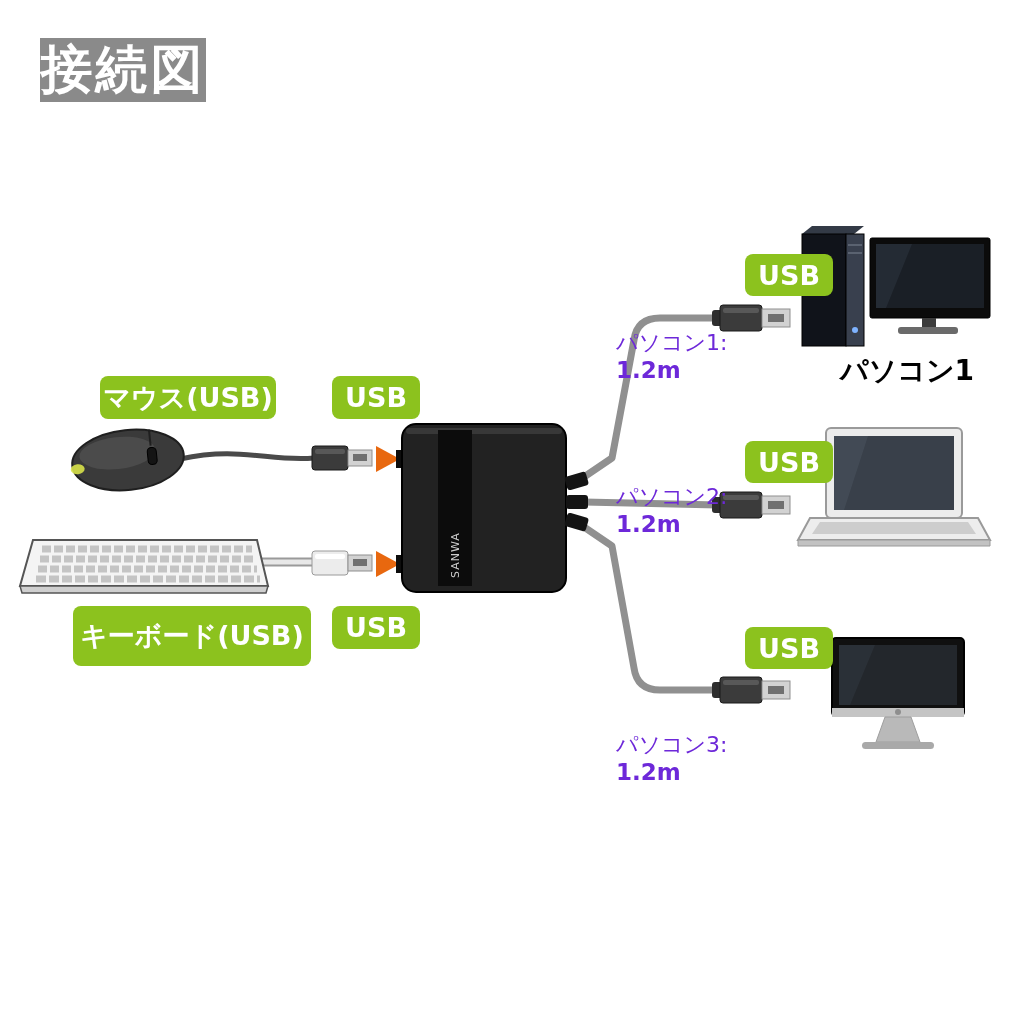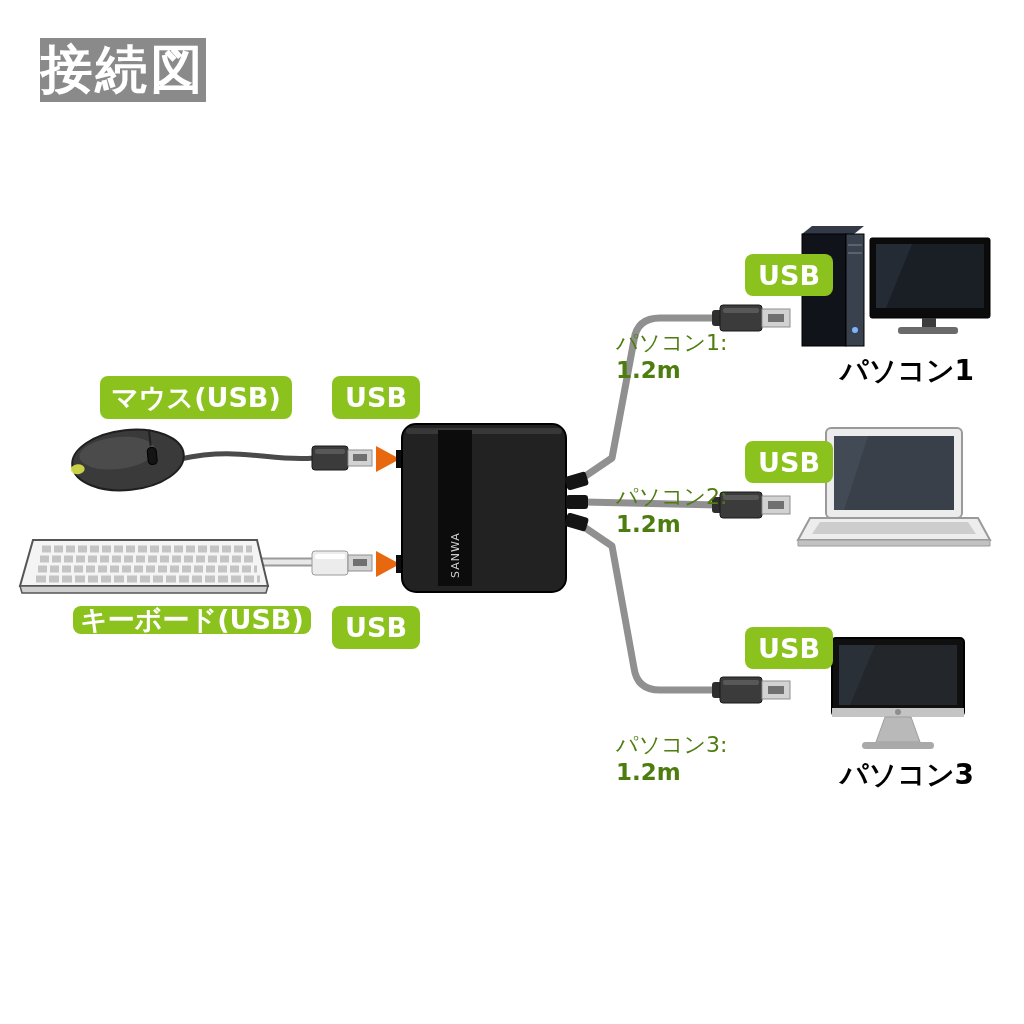--- a/index.html
+++ b/index.html
@@ -7,29 +7,29 @@
          font-family:"DejaVu Sans","Liberation Sans",sans-serif;}
   svg.layer{position:absolute;left:0;top:0;}
 
   .title-box{position:absolute;left:40px;top:38px;width:166px;height:64px;
              background:#8A8A8A;color:#fff;display:flex;align-items:center;justify-content:center;
              font-size:52px;font-weight:bold;letter-spacing:3px;}
 
   .badge{position:absolute;display:flex;align-items:center;justify-content:center;
          background:#8CC21E;color:#fff;font-weight:bold;font-size:27px;border-radius:8px;margin-left:48px;}
 
-  .badge.mouse-label   {left:52px;  top:376px; width:192px; height:43px;}
+  .badge.mouse-label   {left:52px;  top:376px; width:176px; height:43px;}
   .badge.mouse-usb     {left:284px; top:376px; width:88px;  height:43px;}
-  .badge.keyboard-label{left:25px;  top:606px; width:238px; height:28px;}
+  .badge.keyboard-label{left:25px;  top:606px; width:238px; height:60px;}
   .badge.keyboard-usb  {left:284px; top:606px; width:88px;  height:43px;}
   .badge.pc1-usb       {left:697px; top:254px; width:88px;  height:42px;}
   .badge.pc2-usb       {left:697px; top:441px; width:88px;  height:42px;}
   .badge.pc3-usb       {left:697px; top:627px; width:88px;  height:42px;}
 
-  .cable-info{position:absolute;left:616px;color:#4d7c0f;line-height:1.15;}
+  .cable-info{position:absolute;left:616px;color:#6d28d9;line-height:1.15;}
   .cable-info .lbl{font-size:22px;}
   .cable-info .size{margin-top:2px;}
   .cable-info .len{font-size:23px;font-weight:bold;}
   .cable-info .unit{font-size:23px;font-weight:bold;}
   .cable-info.c1{top:330px;}
   .cable-info.c2{top:484px;}
   .cable-info.c3{top:732px;}
 
   .pc-name{position:absolute;width:190px;text-align:center;font-size:28px;font-weight:bold;color:#000;}
   .pc-name.n1{left:812px;top:352px;}
@@ -187,15 +187,14 @@
   <div class="cable-info c2">
     <div class="lbl">パソコン2:</div>
     <div class="size"><span class="len">1.2</span><span class="unit">m</span></div>
   </div>
   <div class="cable-info c3">
     <div class="lbl">パソコン3:</div>
     <div class="size"><span class="len">1.2</span><span class="unit">m</span></div>
   </div>
 
   <div class="pc-name n1">パソコン1</div>
-  <div class="pc-name n3">パソコン3</div>
 
 </div>
 
 </body></html>

